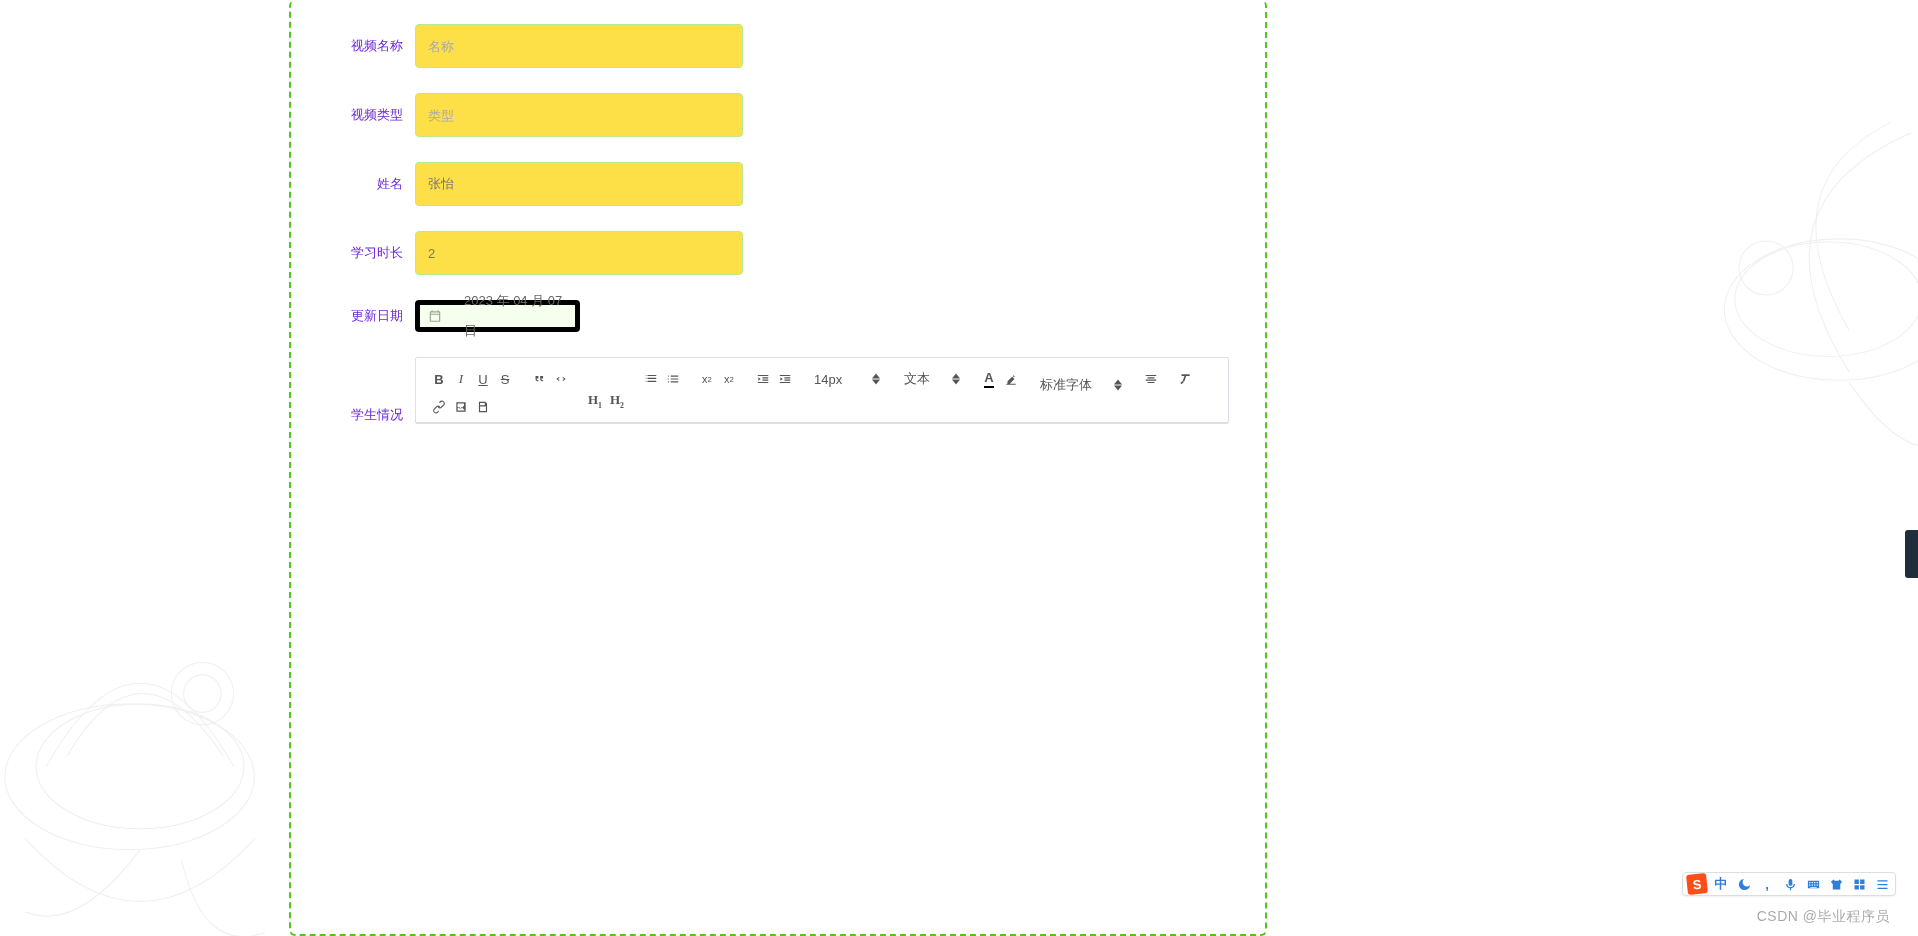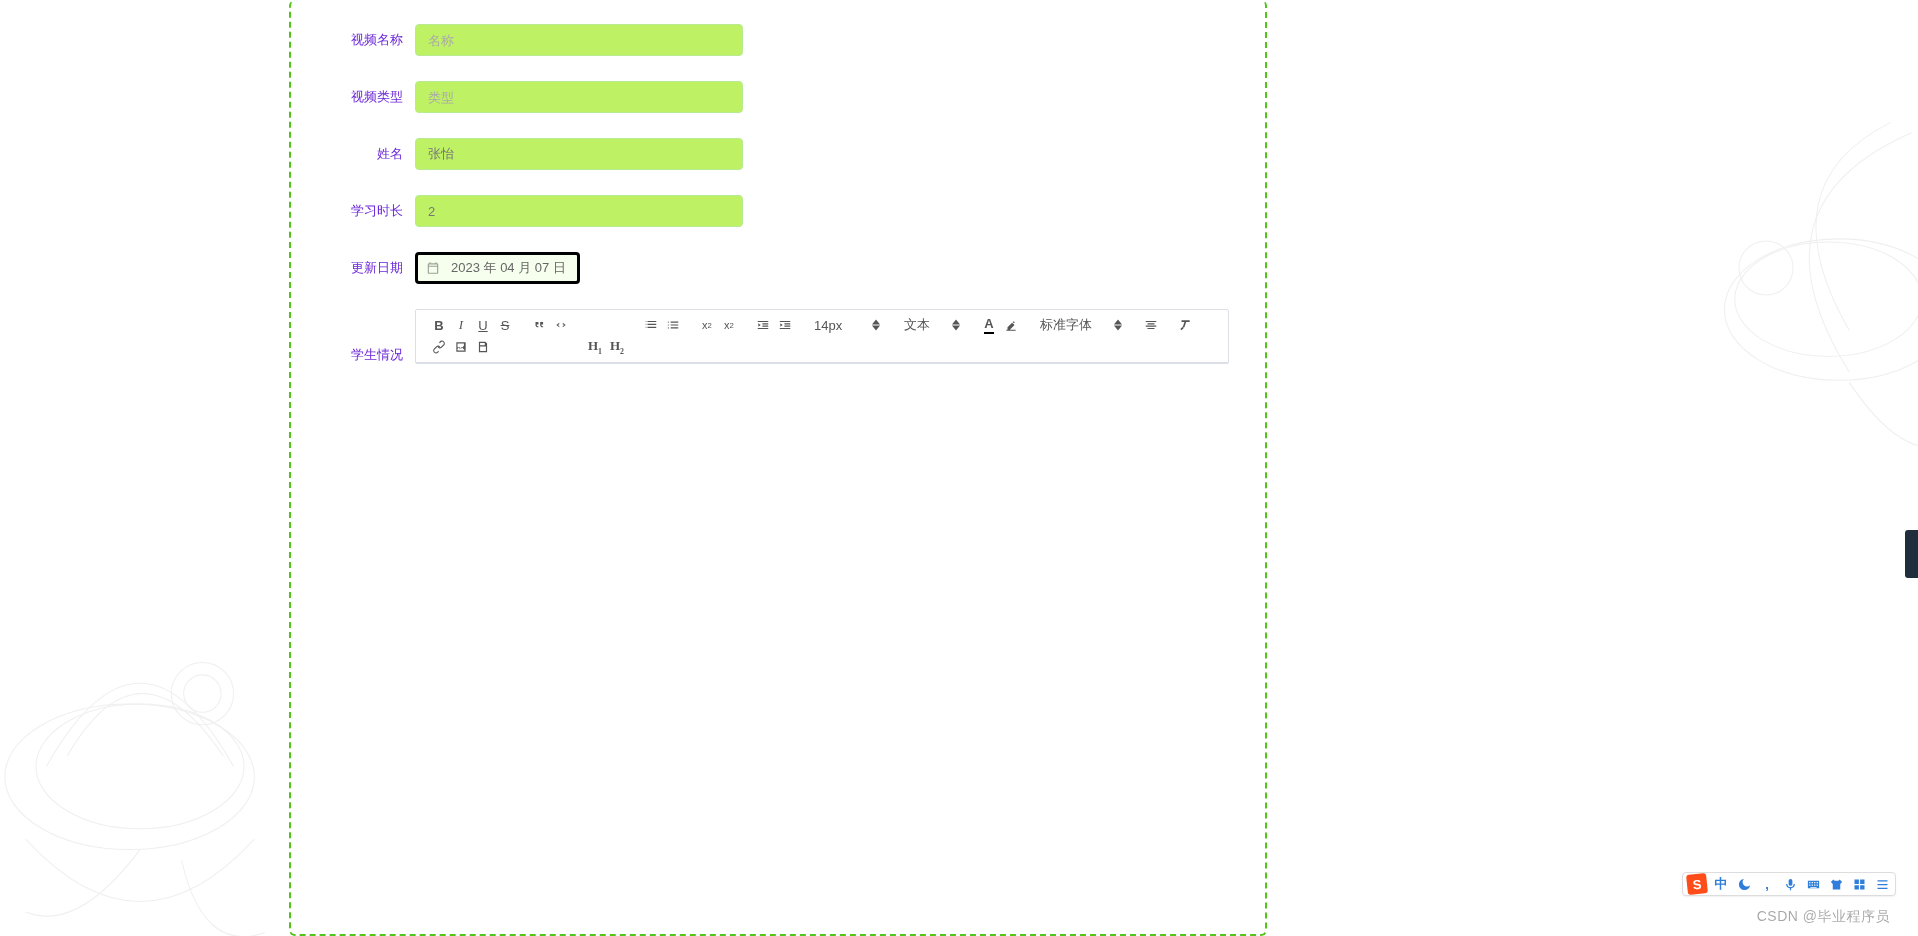--- a/index.html
+++ b/index.html
@@ -30,44 +30,44 @@
   .form-label {
     width: 90px;
     text-align: right;
     padding-right: 12px;
     color: #6d28d9;
     font-size: 13px;
     white-space: nowrap;
   }
   .form-input {
     width: 328px;
-    height: 32px;
+    height: 44px;
     line-height: 30px;
     border: 1px solid #b7eb8f;
     border-radius: 4px;
-    background: #bef264;
+    background: #fde047;
     color: #777;
     padding: 0 12px;
     font-size: 13px;
     outline: none;
   }
   .form-input::placeholder { color: #aaa; }
   .date-input {
     width: 165px;
     height: 32px;
     line-height: 30px;
-    border: 3px solid #000000;
+    border: 5px solid #000000;
     border-radius: 4px;
     background: #f6ffed;
     color: #666;
     padding: 0 10px 0 8px;
     font-size: 13px;
     display: flex;
     align-items: center;
-    gap: 11px;
+    gap: 22px;
     cursor: pointer;
   }
   .date-input svg { width: 14px; height: 14px; flex: none; }
 
   
   .editor-row { display: flex; align-items: flex-end; }
   .editor-row .form-label { padding-top: 8px; }
   .editor {
     flex: 1;
     border: 1px solid #dcdfe6;
@@ -349,21 +349,21 @@
             </span>
           </span>
           <span class="tb-btn">
             <svg viewBox="0 0 24 24">
                 <path fill="currentColor" d="M4 20h16v2H4zm2-4l8-8 4 4-8 8H6v-4zm10.5-10.5l2 2L17 9l-2-2 1.5-1.5z"></path>
               </svg>
           </span>
         </div>
 
         <div class="tb-group">
-          <span class="tb-select" style="min-width:82px;">
+          <span class="tb-select" style="min-width:82px;margin-top:12px;">
             <span>标准字体</span>
             <span class="caret">
               <svg viewBox="0 0 10 6">
                   <path fill="currentColor" d="M5 0l5 6H0z"></path>
                 </svg>
               <svg viewBox="0 0 10 6">
                   <path fill="currentColor" d="M5 6L0 0h10z"></path>
                 </svg>
             </span>
           </span>

